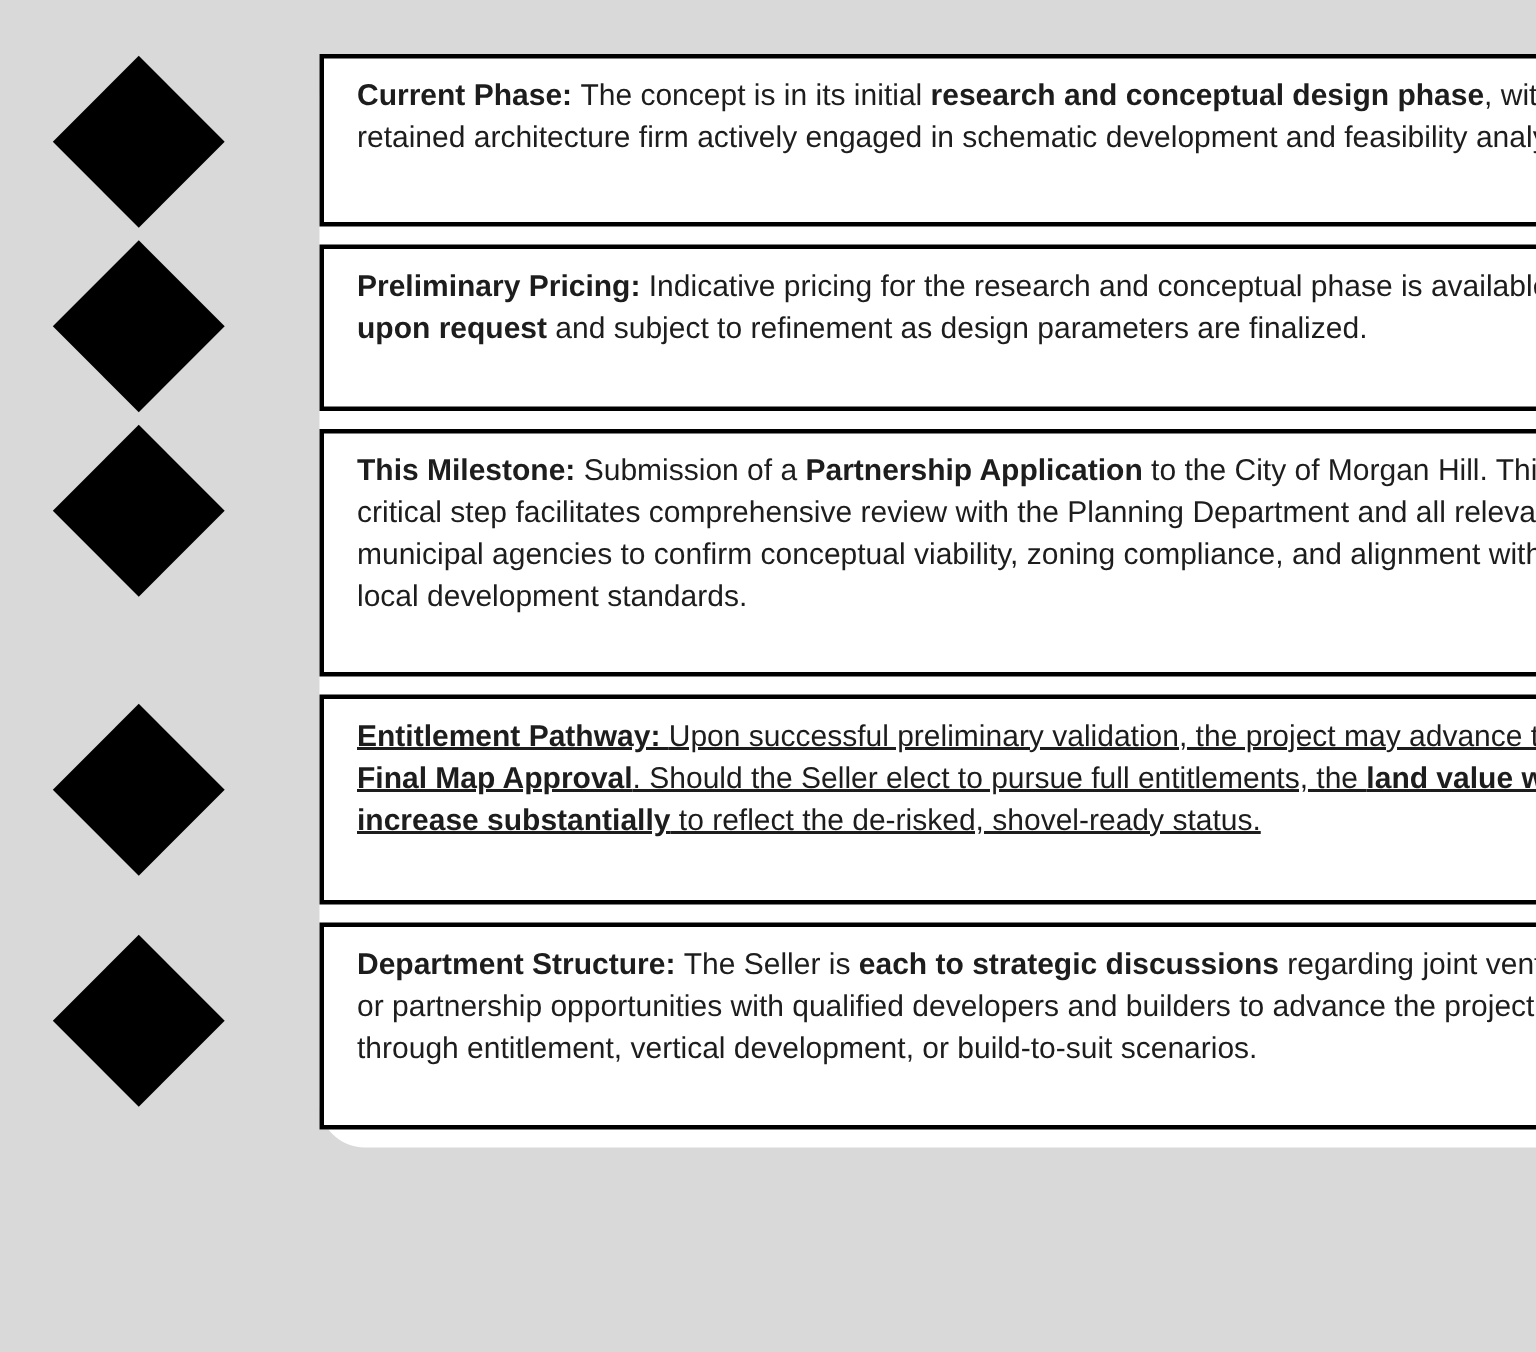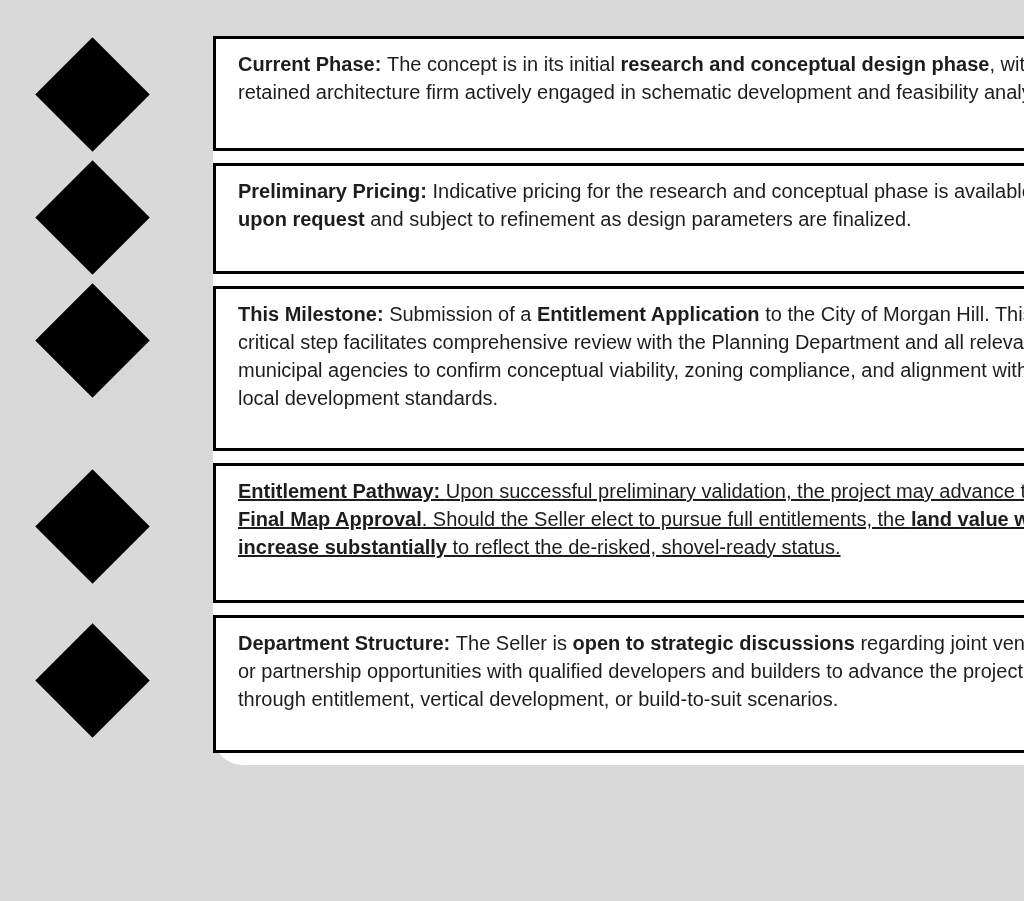--- a/index.html
+++ b/index.html
@@ -82,22 +82,22 @@
 
 <div class="content-column">
   <div id="cards">
       <div class="card">
         <p class="card-text"><b>Current Phase: </b>The concept is in its initial <b>research and conceptual design phase</b>, with a retained architecture firm actively engaged in schematic development and feasibility analysis.</p>
       </div>
       <div class="card">
         <p class="card-text"><b>Preliminary Pricing: </b>Indicative pricing for the research and conceptual phase is available <b>upon request</b> and subject to refinement as design parameters are finalized.</p>
       </div>
       <div class="card">
-        <p class="card-text"><b>This Milestone: </b>Submission of a <b>Entitlement Application</b> to the City of Morgan Hill. This critical step facilitates comprehensive review with the Planning Department and all relevant municipal agencies to confirm conceptual viability, zoning compliance, and alignment with local development standards.</p>
+        <p class="card-text"><b>This Milestone: </b>Submission of a <b>Partnership Application</b> to the City of Morgan Hill. This critical step facilitates comprehensive review with the Planning Department and all relevant municipal agencies to confirm conceptual viability, zoning compliance, and alignment with local development standards.</p>
       </div>
       <div class="card">
         <p class="card-text"><b>Entitlement Pathway: </b>Upon successful preliminary validation, the project may advance to <b>Final Map Approval</b>. Should the Seller elect to pursue full entitlements, the <b>land value will increase substantially</b> to reflect the de-risked, shovel-ready status.</p>
       </div>
       <div class="card">
-        <p class="card-text"><b>Department Structure: </b>The Seller is <b>open to strategic discussions</b> regarding joint venture or partnership opportunities with qualified developers and builders to advance the project through entitlement, vertical development, or build-to-suit scenarios.</p>
+        <p class="card-text"><b>Department Structure: </b>The Seller is <b>each to strategic discussions</b> regarding joint venture or partnership opportunities with qualified developers and builders to advance the project through entitlement, vertical development, or build-to-suit scenarios.</p>
       </div>
     </div>
 </div>
 
 </body></html>

